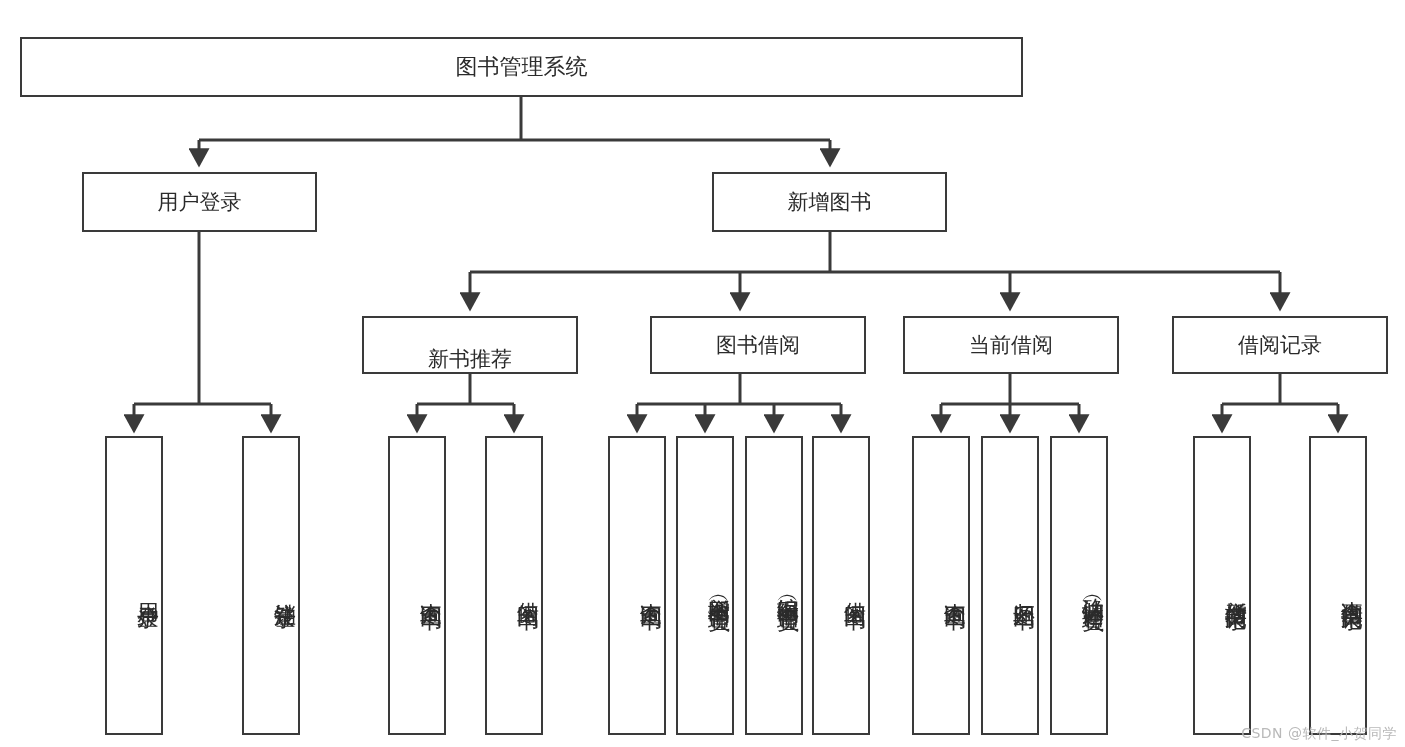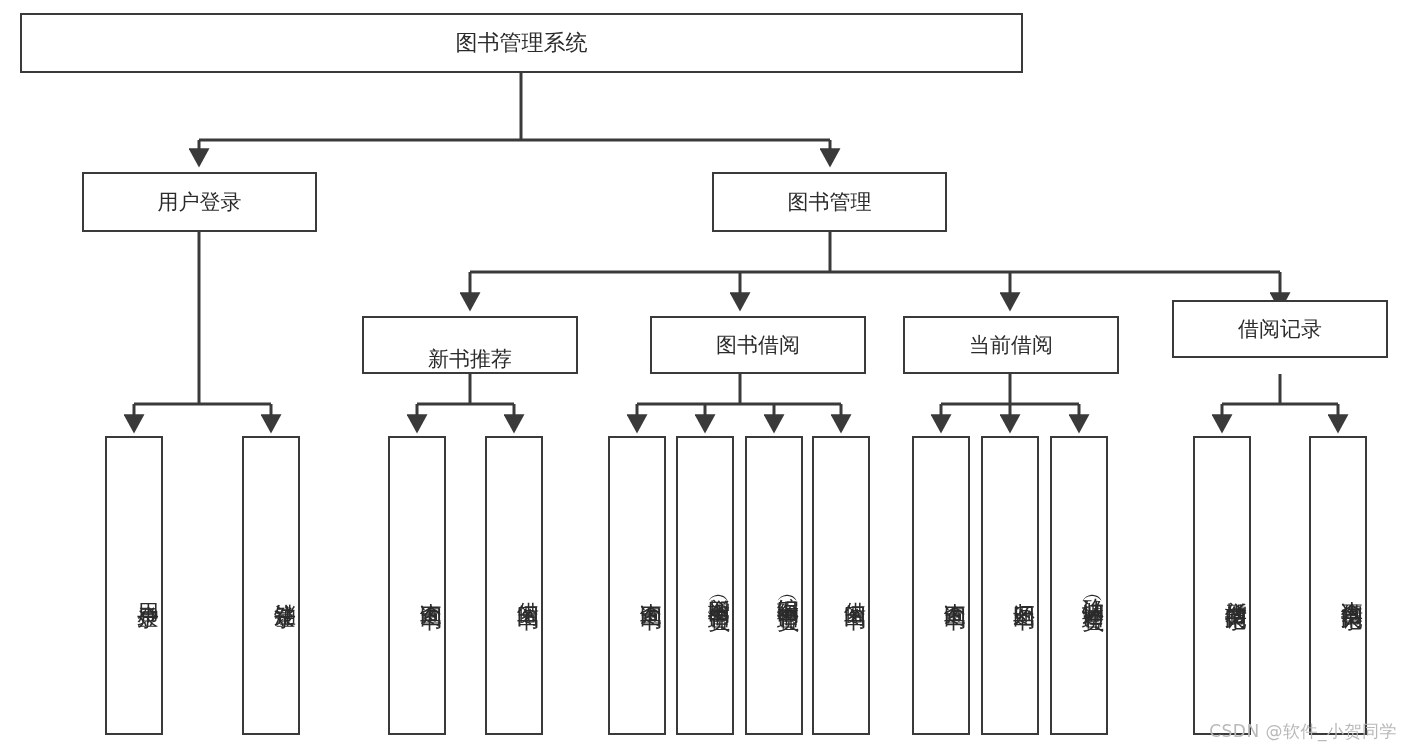--- a/index.html
+++ b/index.html
@@ -35,41 +35,41 @@
     line-height: 1.18;
     text-align: center;
     z-index: 2;
   }
   .node .label {
     display: block;
     white-space: pre-line;
   }
   
   .node.h { font-size: 21px; }
-  .node.root { font-size: 22px; }
+  .node.root { font-size: 22px; margin-top: 24px; }
   
   .node.v {
     writing-mode: vertical-rl;
     text-orientation: upright;
     align-items: flex-start;
     justify-content: center;
     padding-top: 6px;
     font-size: 22px;
     letter-spacing: 2px;
   }
   .node.v .label {
     writing-mode: vertical-rl;
     text-orientation: upright;
     white-space: pre-line;
   }
   .watermark {
     position: absolute;
     right: 8px;
     bottom: 4px;
-    font-size: 17px;
+    font-size: 14px;
     color: #b9b9b9;
     letter-spacing: 0.5px;
     z-index: 3;
     white-space: nowrap;
   }
 </style>
 </head>
 <body>
 
 <div id="canvas">
@@ -125,33 +125,33 @@
   </svg>
 
   <div class="node root" style="left:20px; top:13px; width:1003px; height:60px;">
     <span class="label">图书管理系统</span>
   </div>
 
   <div class="node h" style="left:82px; top:172px; width:235px; height:60px;">
     <span class="label">用户登录</span>
   </div>
   <div class="node h" style="left:712px; top:172px; width:235px; height:60px;">
-    <span class="label">图书管理</span>
+    <span class="label">新增图书</span>
   </div>
 
   <div class="node h" style="left:362px; top:316px; width:216px; height:58px;align-items:flex-end;">
     <span class="label">新书推荐</span>
   </div>
   <div class="node h" style="left:650px; top:316px; width:216px; height:58px;">
     <span class="label">图书借阅</span>
   </div>
   <div class="node h" style="left:903px; top:316px; width:216px; height:58px;">
     <span class="label">当前借阅</span>
   </div>
-  <div class="node h" style="left:1172px; top:300px; width:216px; height:58px;">
+  <div class="node h" style="left:1172px; top:316px; width:216px; height:58px;">
     <span class="label">借阅记录</span>
   </div>
 
   <div class="node v" style="left:105px; top:436px; width:58px; height:299px;">
     <span class="label">用户登录</span>
   </div>
   <div class="node v" style="left:242px; top:436px; width:58px; height:299px;">
     <span class="label">注销登录</span>
   </div>
 

